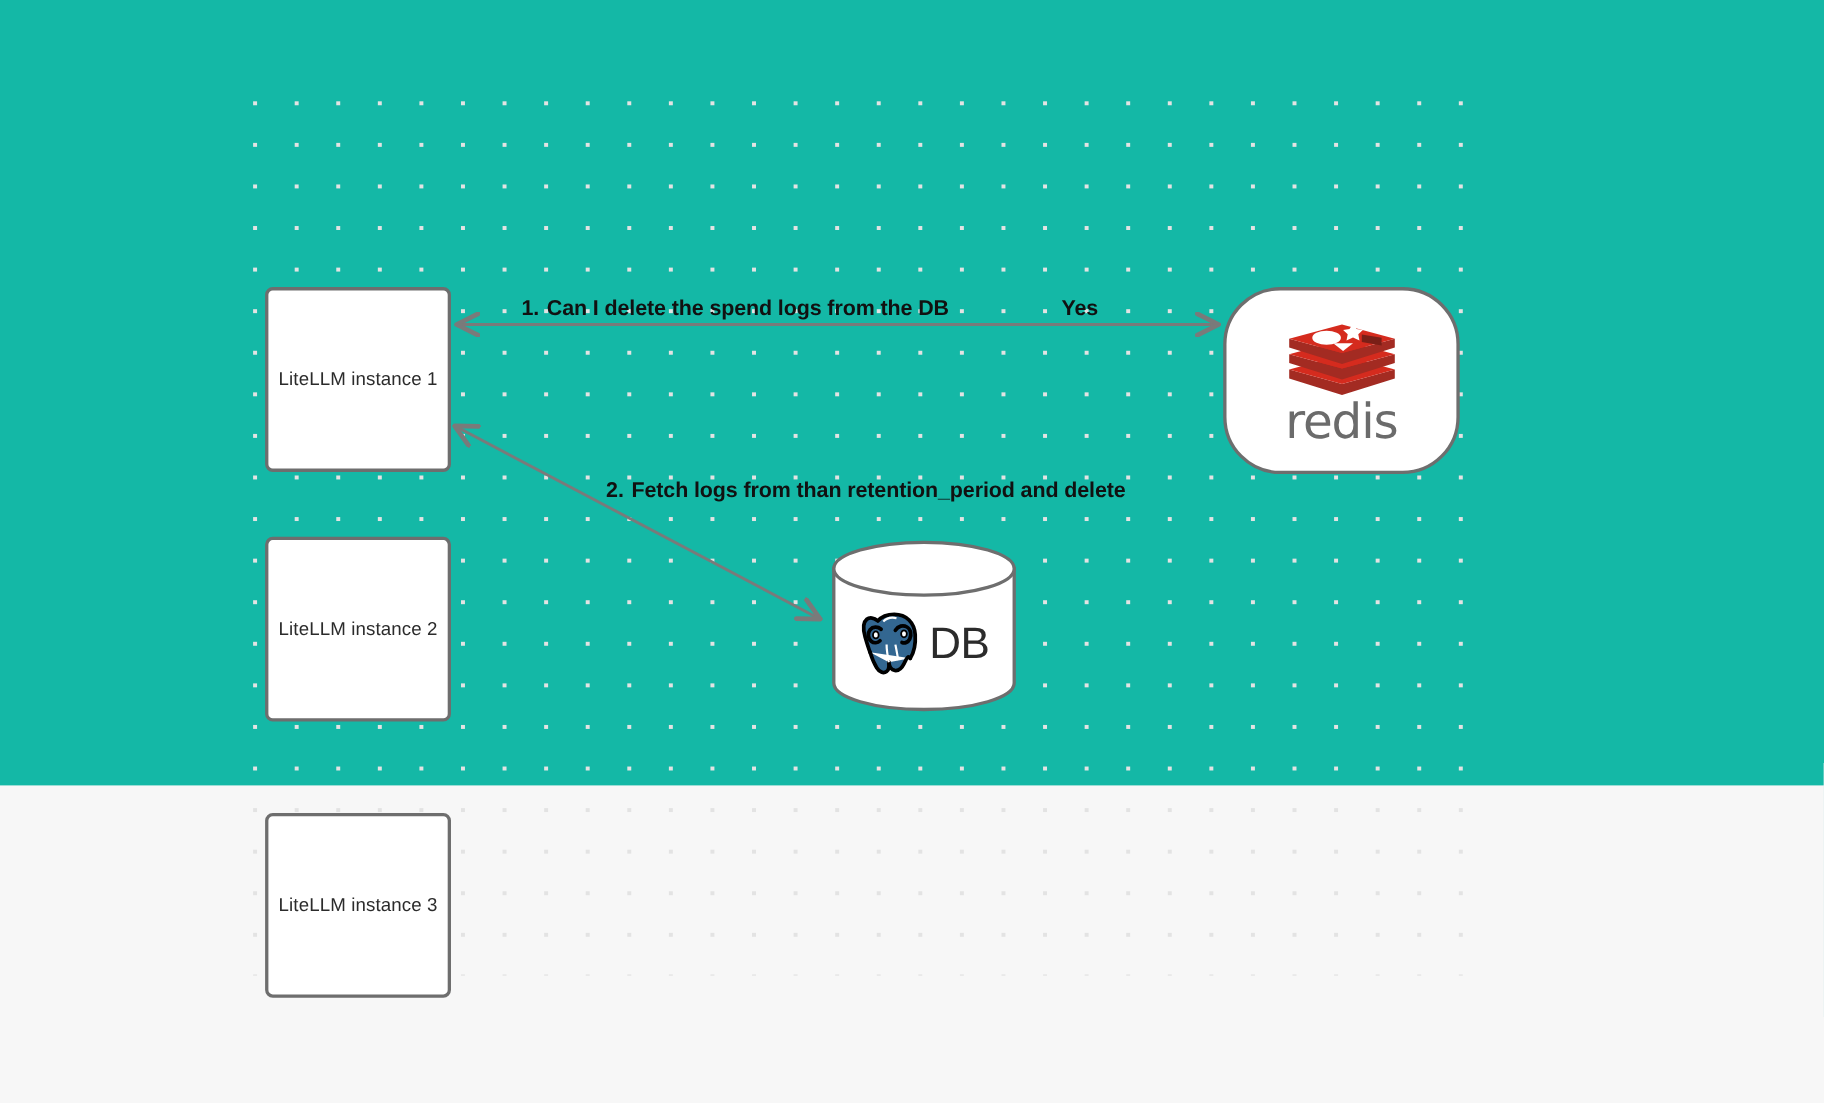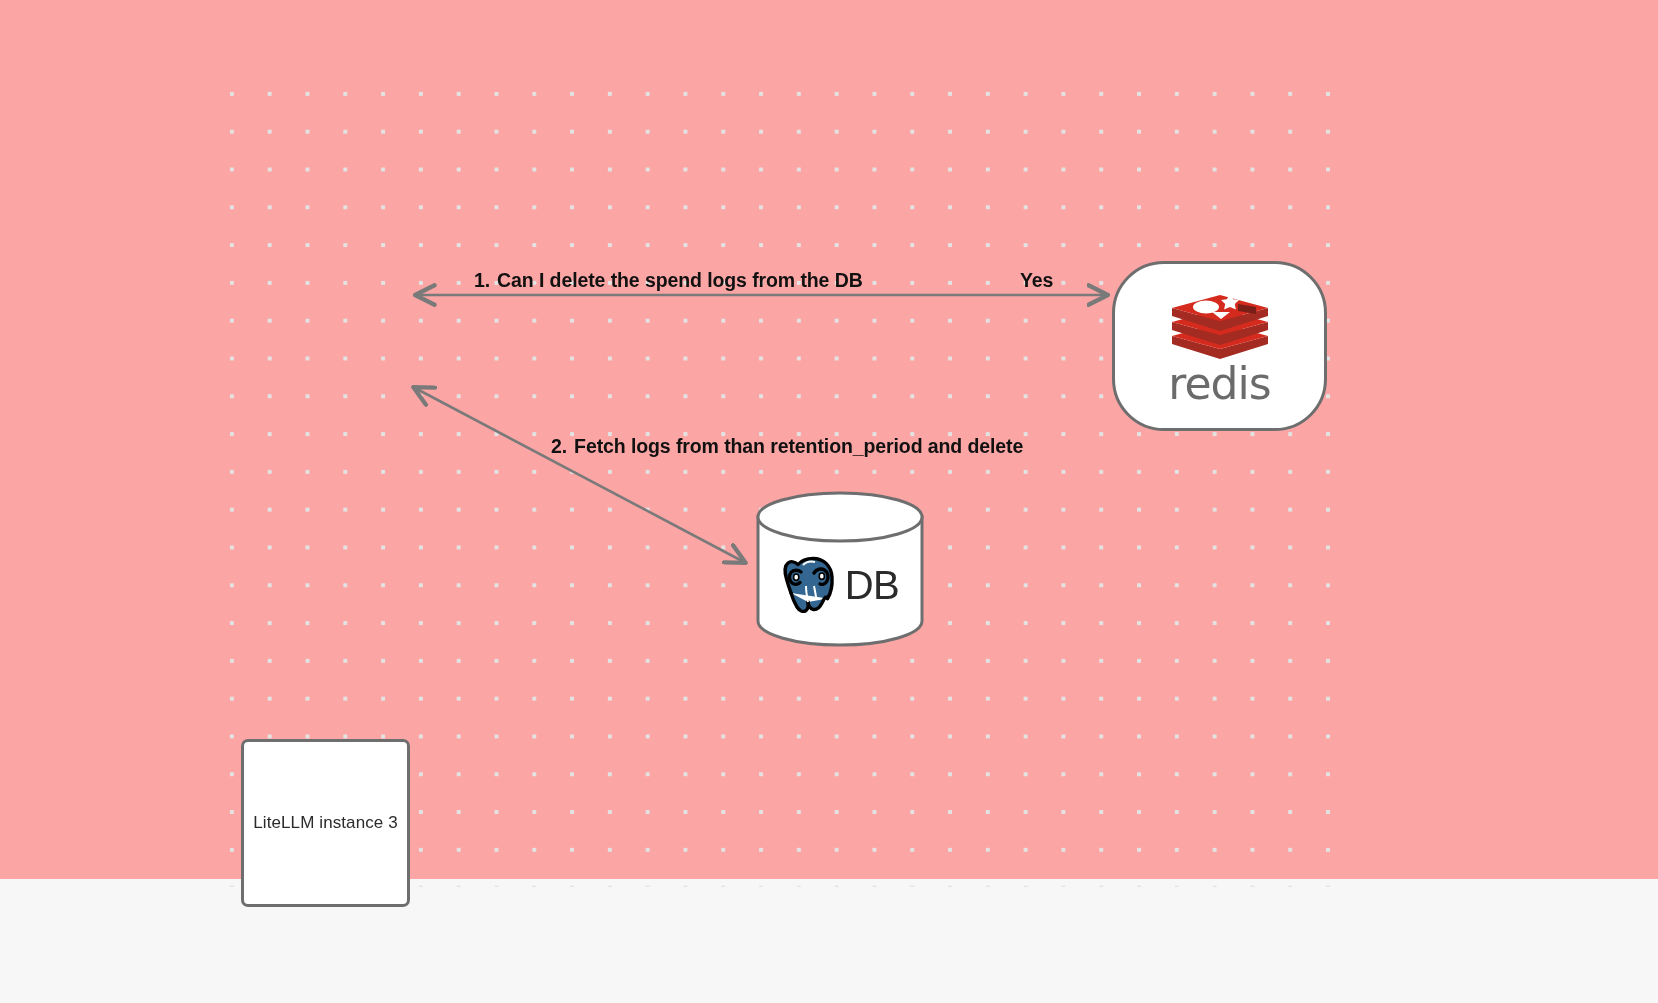--- a/index.html
+++ b/index.html
@@ -8,22 +8,22 @@
     width: 1658px;
     height: 1003px;
     overflow: hidden;
     background: #f7f7f7;
     font-family: "Liberation Sans", sans-serif;
   }
 
   #canvas {
     position: relative;
     width: 1658px;
-    height: 879px;
-    background: #fca5a5;
+    height: 714px;
+    background: #14b8a6;
     text-align: center;
   }
 
   
   #dot-grid {
     position: absolute;
     left: 205px;
     top: 67px;
     width: 1150px;
     height: 820px;
@@ -122,21 +122,21 @@
     position: absolute;
     font-family: "Liberation Sans", sans-serif;
     font-weight: bold;
     font-size: 19.5px;
     color: #111111;
     white-space: nowrap;
     letter-spacing: -0.1px;
   }
   #label-edge-1 { left: 474px; top: 269px; }
   #label-edge-1 .num { margin-right: 7px; }
-  #label-edge-2 { left: 1020px; top: 269px; }
+  #label-edge-2 { left: 965px; top: 269px; }
   #label-edge-3 { left: 551px; top: 435px; }
   #label-edge-3 .num { margin-right: 7px; }
 </style>
 </head>
 <body>
 
 <div id="canvas">
 
   <div id="dot-grid"></div>
 
@@ -162,21 +162,27 @@
   <div class="edge-label" id="label-edge-1">
     <span class="num">1.</span><span>Can I delete the spend logs from the DB</span>
   </div>
 
   <div class="edge-label" id="label-edge-2">Yes</div>
 
   <div class="edge-label" id="label-edge-3">
     <span class="num">2.</span><span>Fetch logs from than retention_period and delete</span>
   </div>
 
-
+  <div class="node-box" id="node-litellm-1">
+    <span class="node-label">LiteLLM instance 1</span>
+  </div>
+
+  <div class="node-box" id="node-litellm-2">
+    <span class="node-label">LiteLLM instance 2</span>
+  </div>
 
   <div class="node-box" id="node-litellm-3">
     <span class="node-label">LiteLLM instance 3</span>
   </div>
 
   <div id="node-redis">
     <svg class="redis-logo" viewBox="0 0 104 74" xmlns="http://www.w3.org/2000/svg">
 
       <path d="M52 72 L4 57 L4 49 L52 62 L100 49 L100 57 Z" fill="#a32b22"></path>
       <path d="M4 49 L52 36 L100 49 L52 62 Z" fill="#d52b1e"></path>

